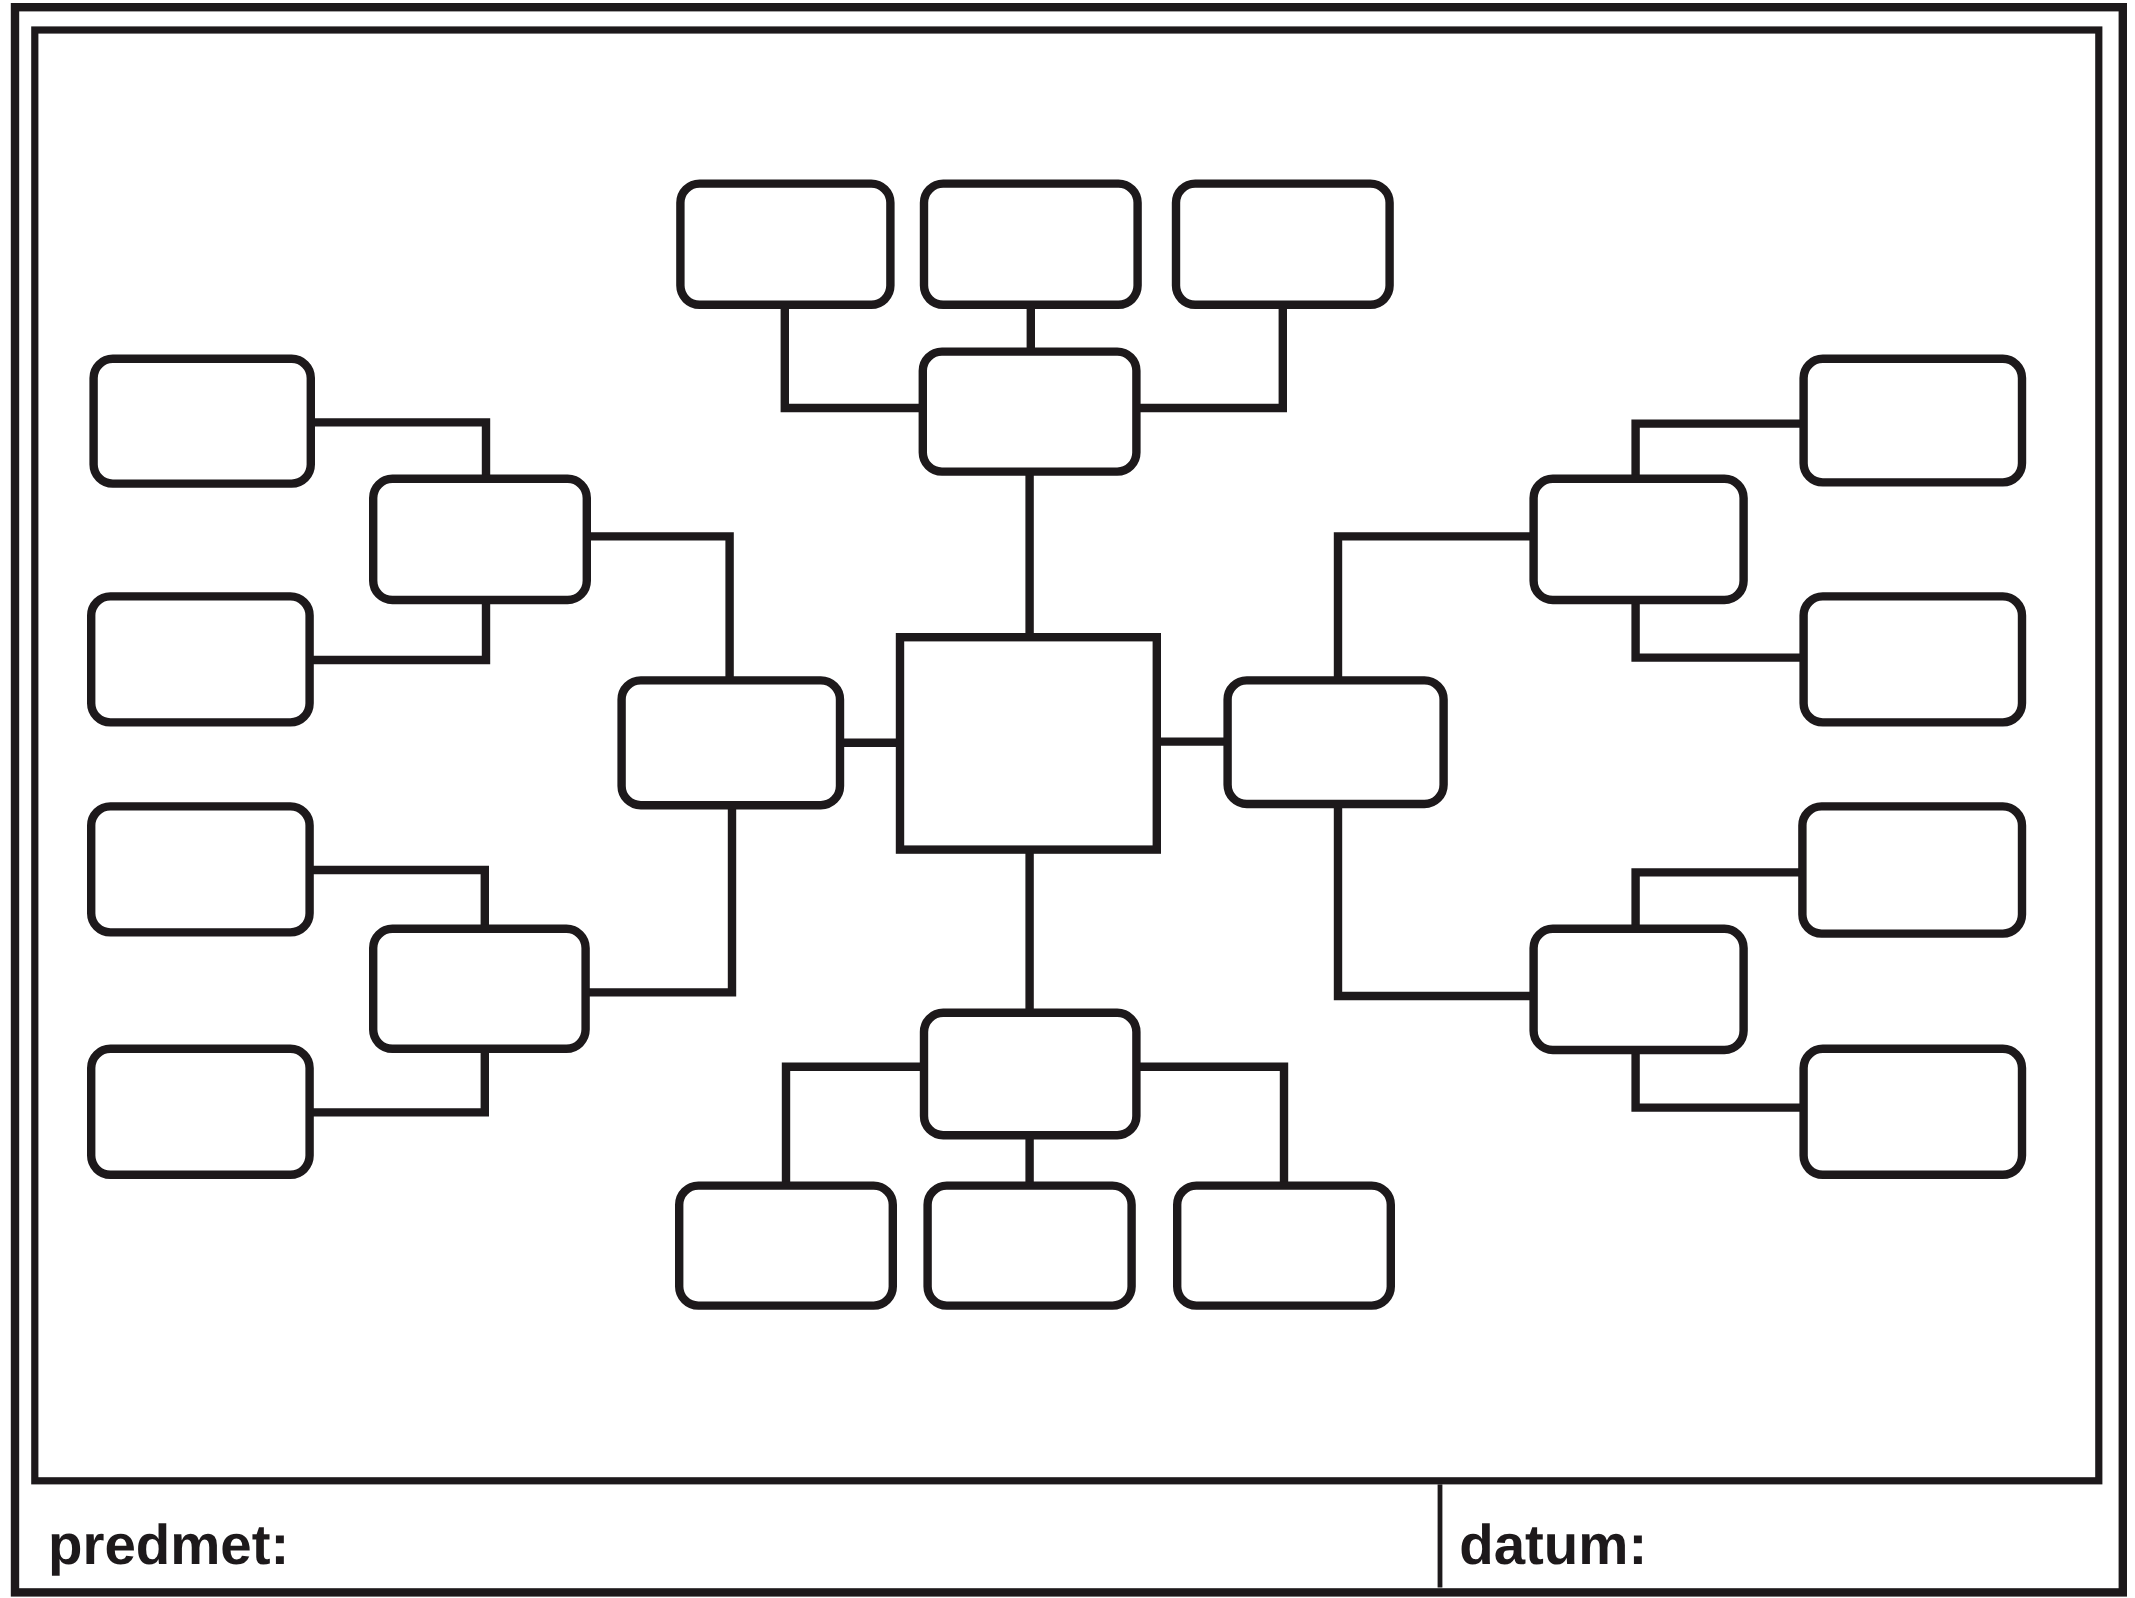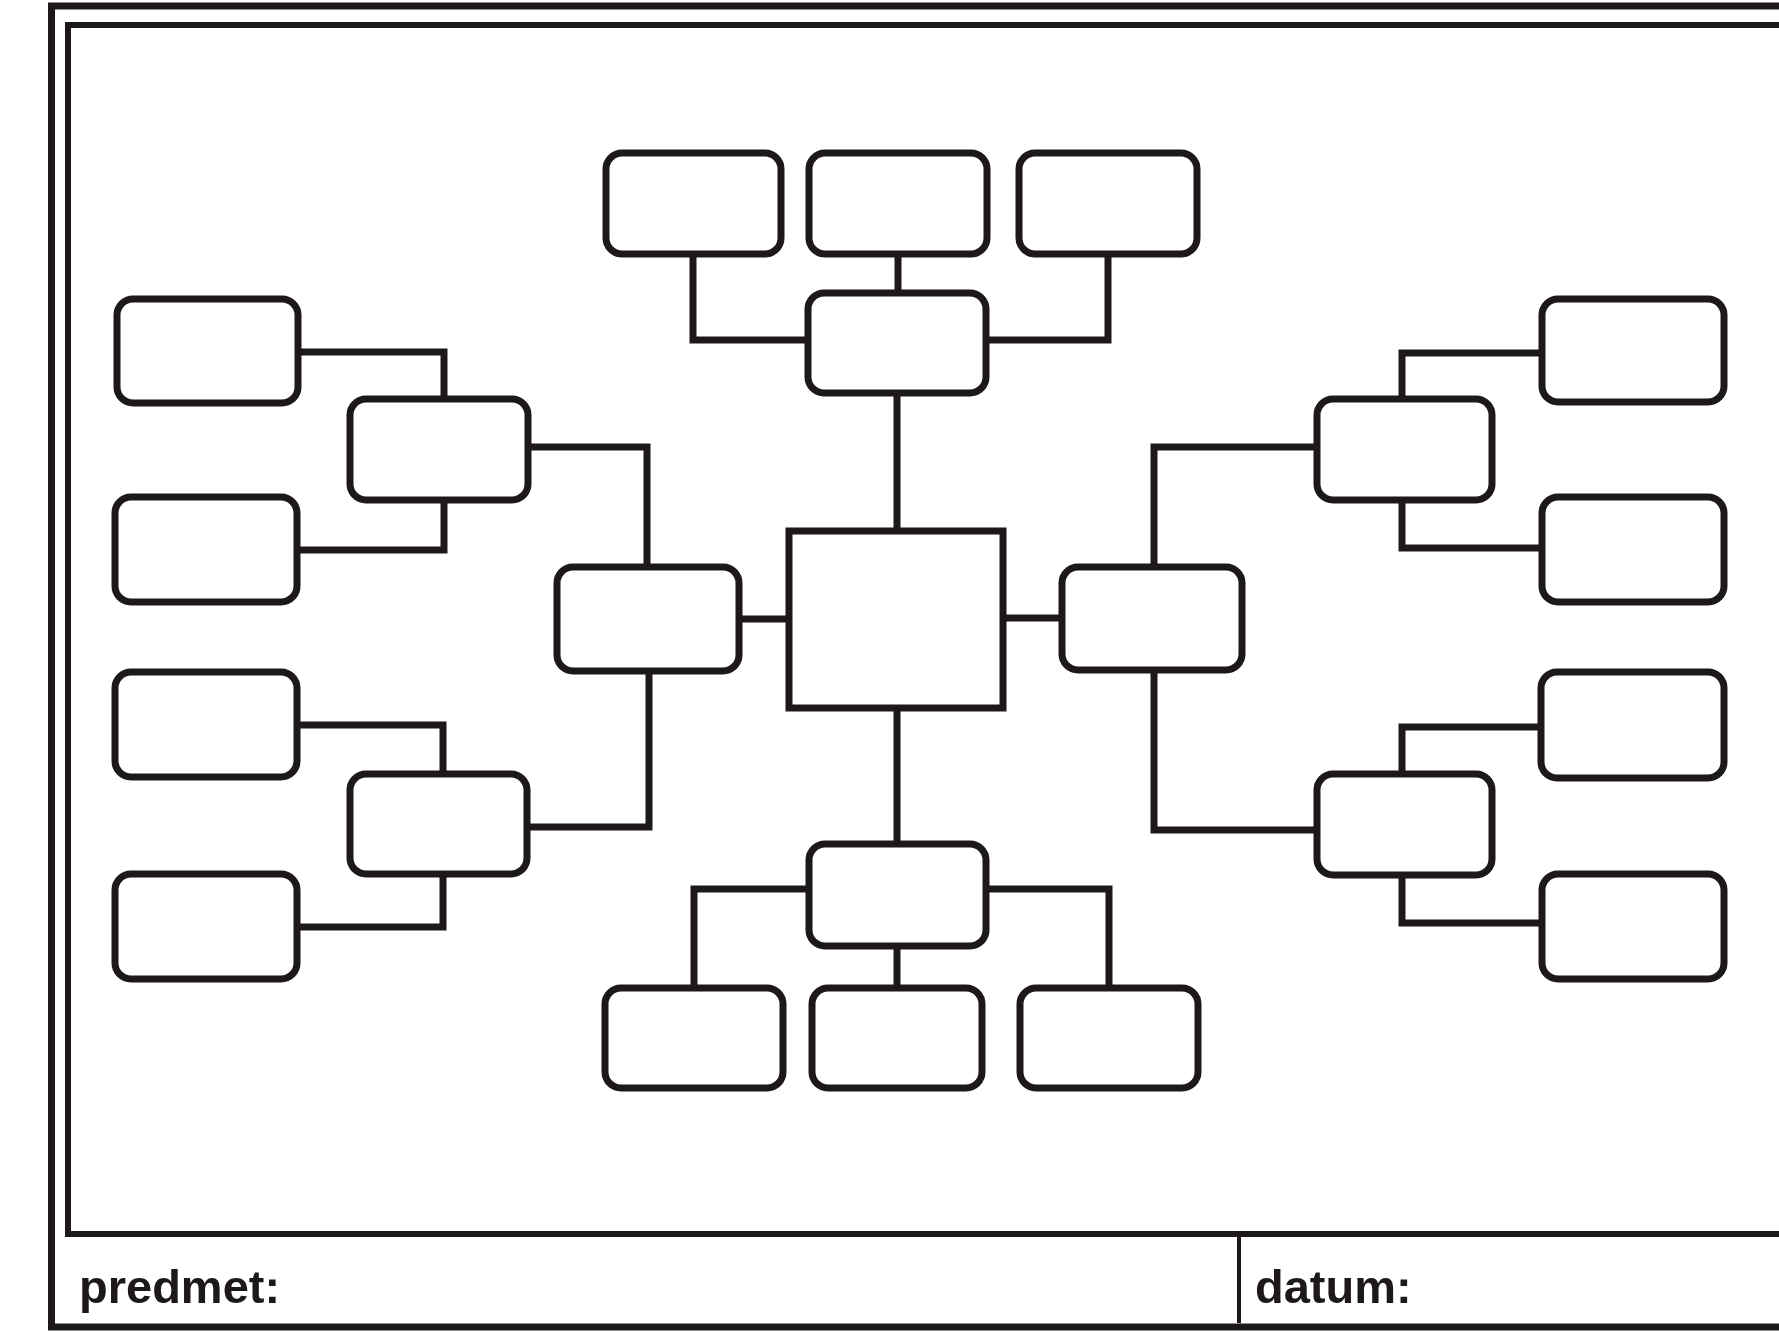--- a/index.html
+++ b/index.html
@@ -1,17 +1,17 @@
 <!DOCTYPE html>
 <html style="--ink: #1d191b; --paper: #ffffff;"><head>
 <meta charset="utf-8">
 <style>
   :root { --ink:#1d191b; --paper:#ffffff; }
   html,body{margin:0;padding:0;background:var(--paper);}
-  .sheet{width:1457px;height:1332px;position:relative;background:var(--paper);margin-left:39px;}
+  .sheet{width:1457px;height:1332px;position:relative;background:var(--paper);}
   svg{display:block;}
   .frame{fill:none;stroke:var(--ink);}
   .connector{fill:none;stroke:var(--ink);stroke-width:7;stroke-linejoin:miter;}
   .node{fill:var(--paper);stroke:var(--ink);stroke-width:7;}
   .footer-label{
     font-family:"Liberation Sans", sans-serif;
     font-weight:bold;
     font-size:47px;
     fill:var(--ink);
   }

